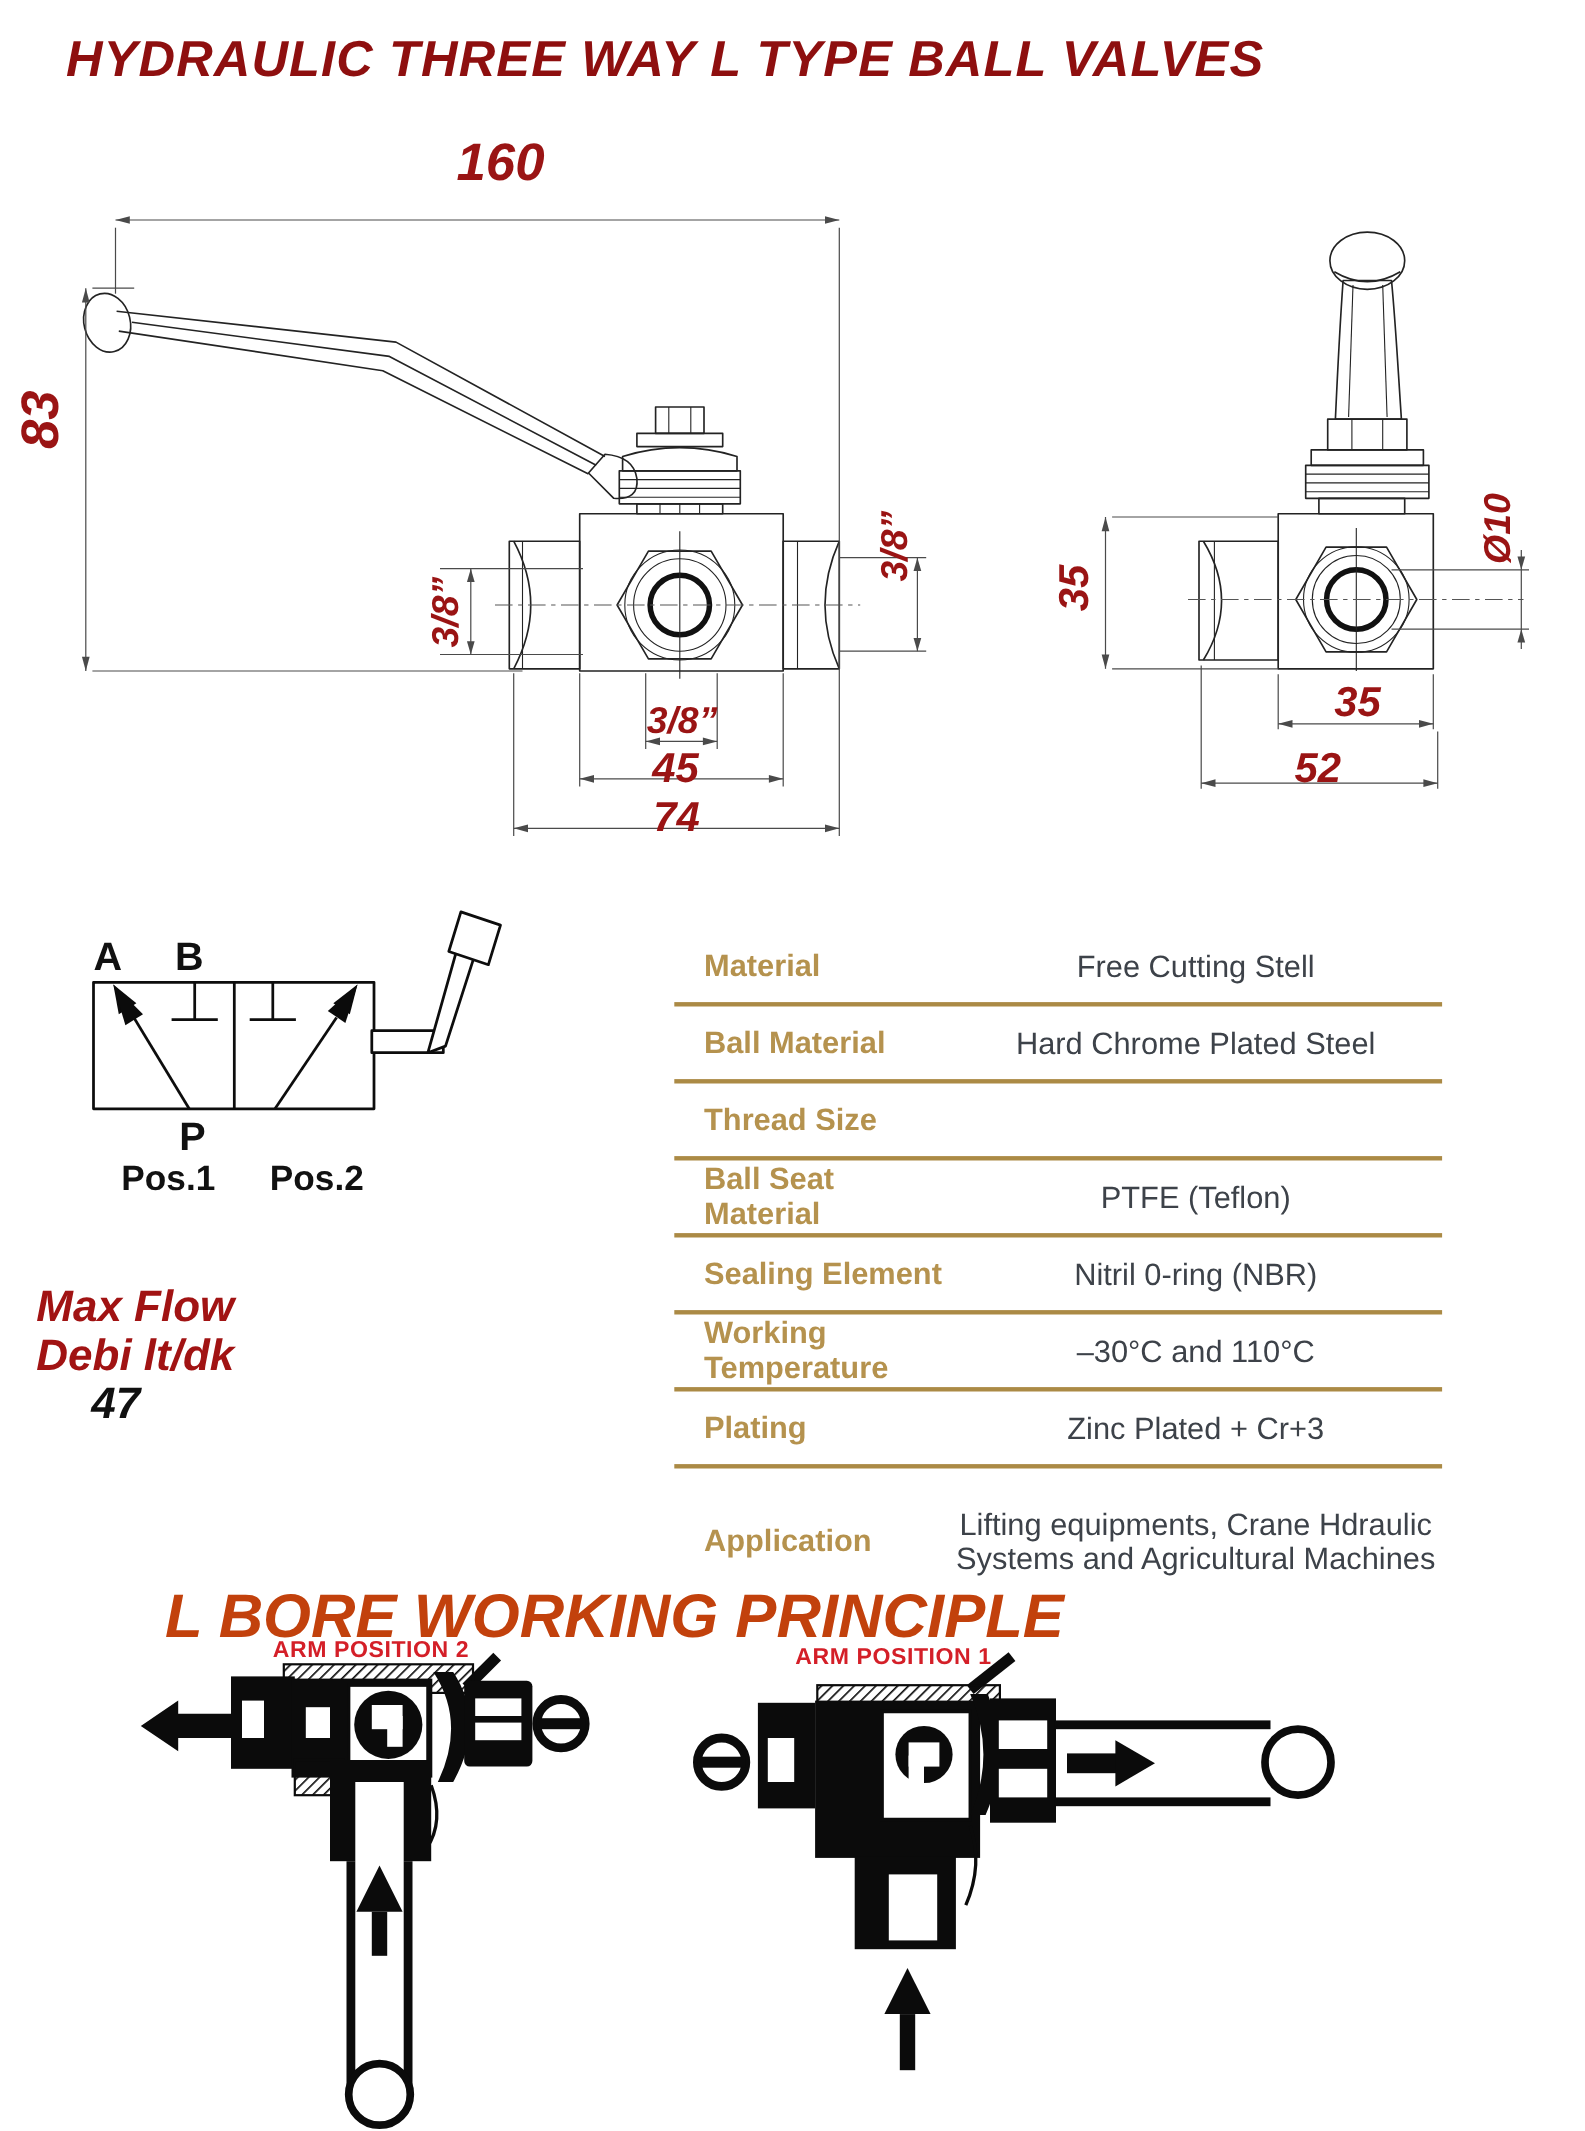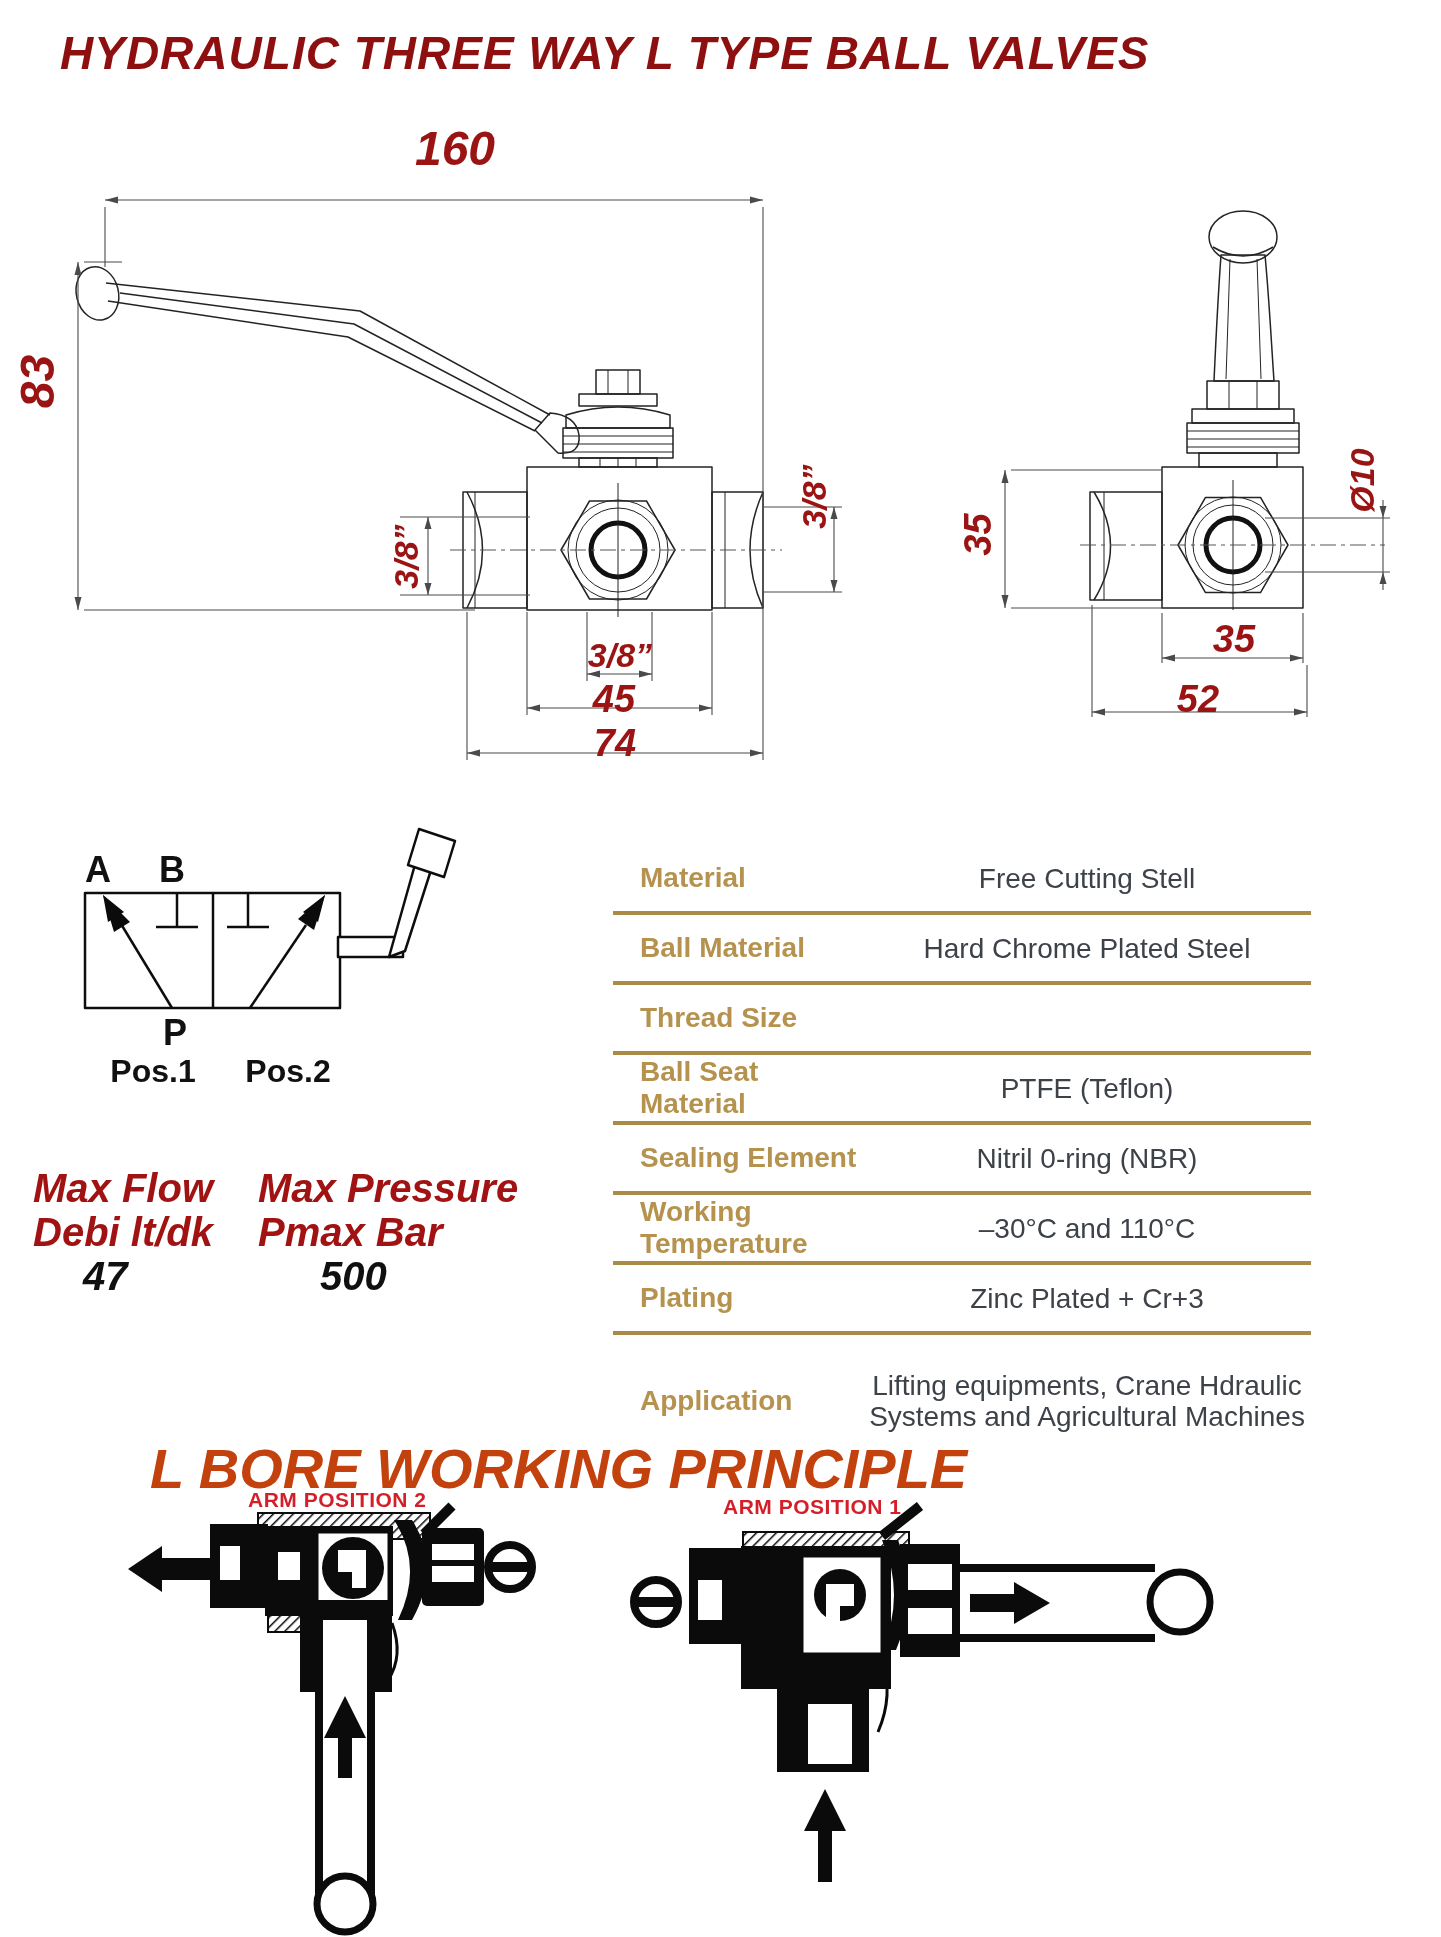--- a/index.html
+++ b/index.html
@@ -266,25 +266,20 @@
   <div class="abs schlabel" style="left:152px;top:849px;width:40px;font-size:36px">B</div>
   <div class="abs schlabel" style="left:155px;top:1012px;width:40px;font-size:36px">P</div>
   <div class="abs schlabel" style="left:98px;top:1053px;width:110px;font-size:32px">Pos.1</div>
   <div class="abs schlabel" style="left:233px;top:1053px;width:110px;font-size:32px">Pos.2</div>
 
   <div class="abs rating" style="left:33px;top:1166px">
     <div>Max Flow</div>
     <div>Debi lt/dk</div>
     <div class="val" style="padding-left:50px">47</div>
   </div>
-  <div class="abs rating" style="left:258px;top:1166px">
-    <div>Max Pressure</div>
-    <div>Pmax Bar</div>
-    <div class="val" style="padding-left:62px">500</div>
-  </div>
 
   <div id="spec-table" class="abs">
     <div class="spec-row">
       <div class="spec-label">Material</div>
       <div class="spec-value">Free Cutting Stell</div>
     </div>
     <div class="spec-row">
       <div class="spec-label">Ball Material</div>
       <div class="spec-value">Hard Chrome Plated Steel</div>
     </div>

